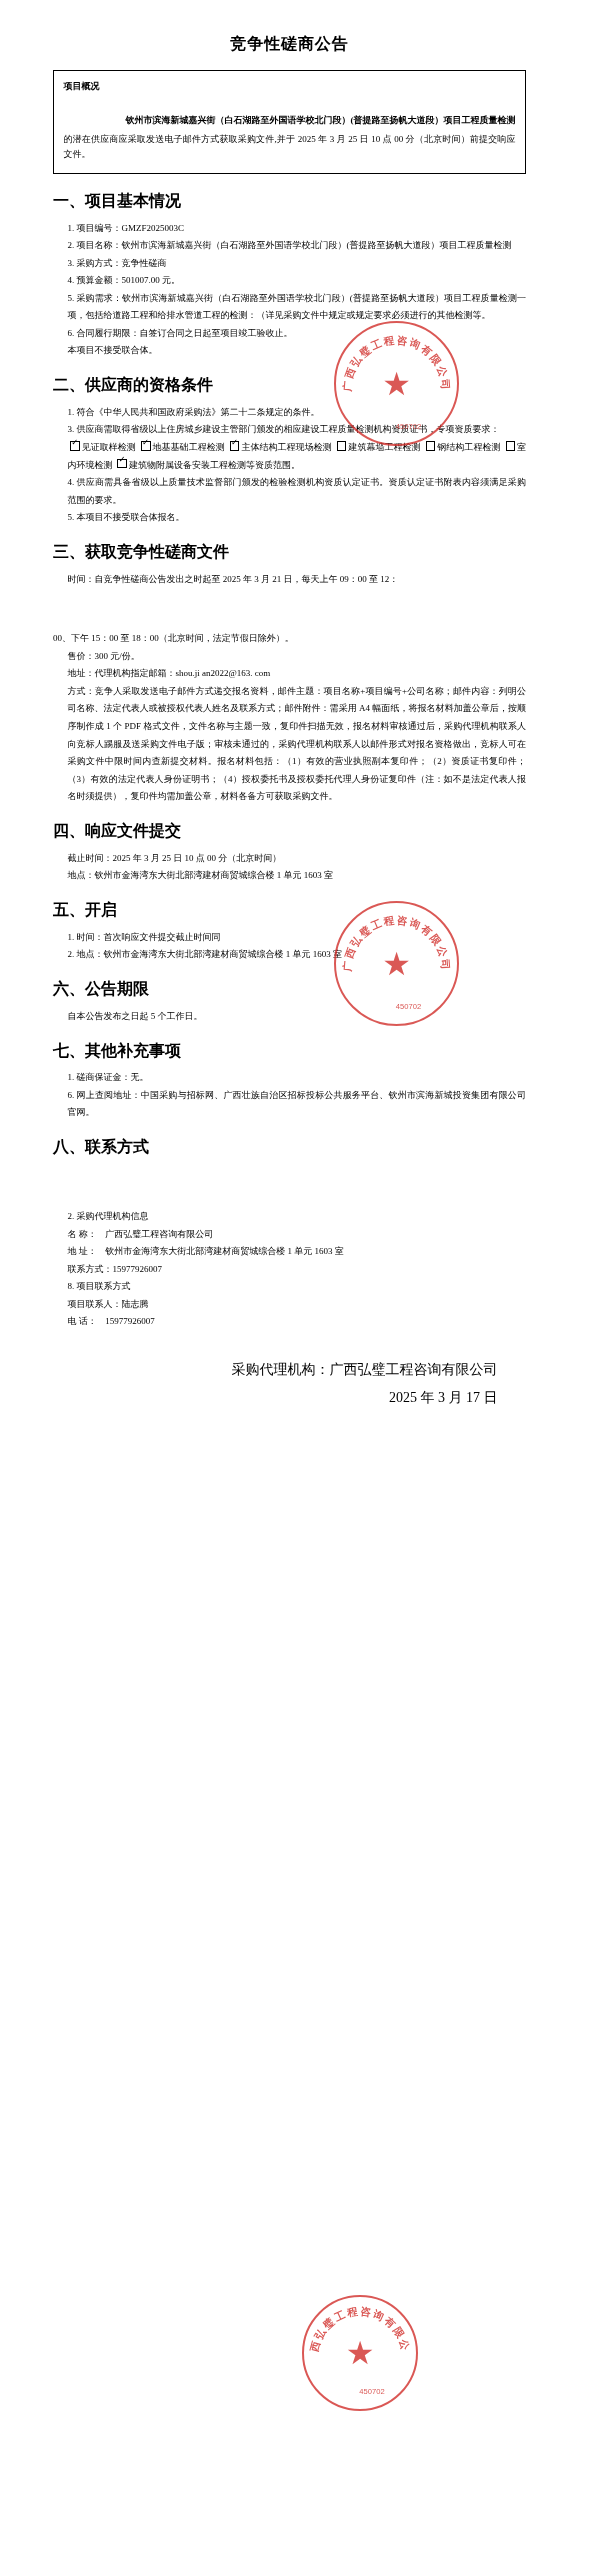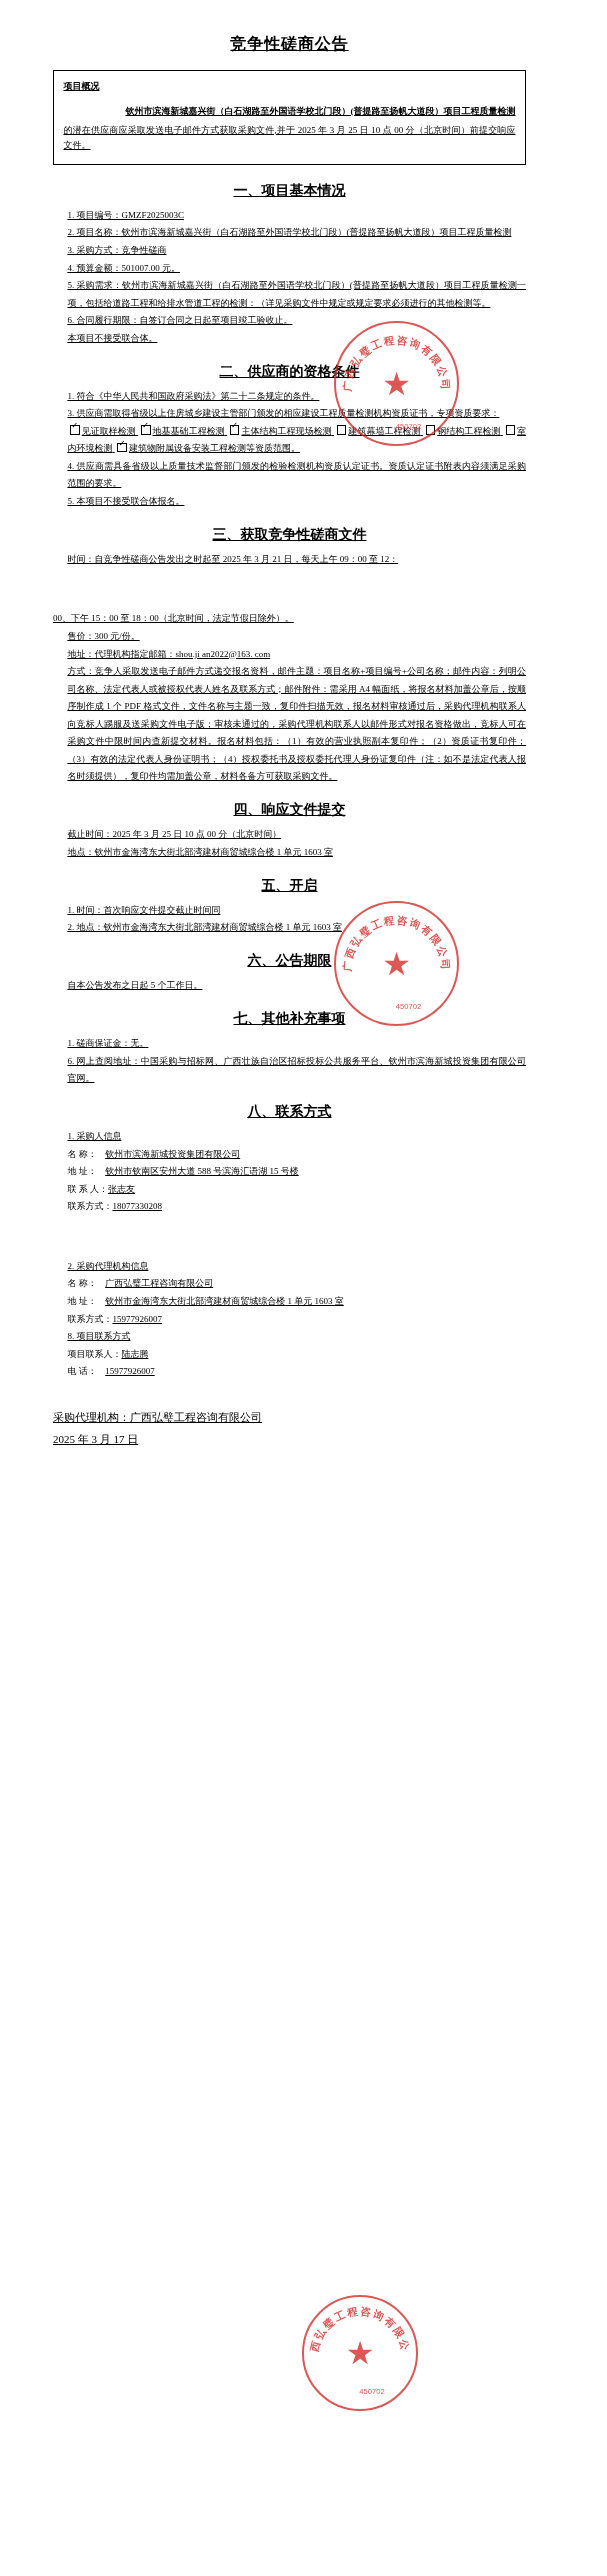--- a/index.html
+++ b/index.html
@@ -13,58 +13,56 @@
     font-family: "Liberation Serif", "DejaVu Serif", serif;
     color: #000000;
     position: relative;
   }
   .page {
     position: relative;
     width: 579px;
     min-height: 2576px;
     box-sizing: border-box;
     padding: 26.6px 53px 38px 53px;
-    text-decoration: underline;
   }
   .doc-title {
     text-align: center;
     font-size: 16px;
     font-weight: bold;
     letter-spacing: 0.9px;
     margin: 7.6px 0 15px 0;
     font-family: "Liberation Sans", sans-serif;
   }
   .summary-box {
     border: 0.9px solid #000;
     padding: 7.6px 9.5px 9.5px 9.5px;
     font-size: 9px;
     line-height: 1.75;
     margin-bottom: 13.3px;
   }
   .summary-box .sb-title {
     font-weight: bold;
-    margin-bottom: 9px;
+    margin-bottom: 18px;
   }
   .summary-box .sb-sub {
     font-weight: bold;
     text-align: right;
     margin: 1.9px 0 3.8px 0;
     line-height: 1.7;
   }
   .summary-box p {
     margin: 0;
     text-indent: 0;
     text-align: justify;
   }
   .sec-h {
-    font-size: 14px;
+    font-size: 16px;
     font-weight: bold;
     margin: 11.4px 0 3.8px 0;
     line-height: 1.8;
-    text-align: center;
   }
   .para {
     font-size: 9px;
     line-height: 1.95;
     margin: 0 0 0 0;
     text-align: justify;
   }
   .para.ind2 {
     padding-left: 1.6em;
   }
@@ -94,23 +92,23 @@
   }
   .contact-block .row {
     display: block;
   }
   .lbl {
     display: inline-block;
     min-width: 4.2em;
   }
   .signoff {
     margin-top: 25px;
-    font-size: 11px;
+    font-size: 14px;
     line-height: 2.0;
-    text-align: left;
+    text-align: right;
     padding-right: 28.5px;
   }
   .signoff div {
     display: block;
   }
   
   .seal {
     position: absolute;
     border: 2.8px solid #d02a26;
     border-radius: 50%;
@@ -213,27 +211,20 @@
 
   <div class="sec-h">六、公告期限</div>
   <div class="para ind2">自本公告发布之日起 5 个工作日。</div>
 
   <div class="sec-h">七、其他补充事项</div>
   <div class="para ind2">1. 磋商保证金：无。</div>
   <div class="para ind2">6. 网上查阅地址：中国采购与招标网、广西壮族自治区招标投标公共服务平台、钦州市滨海新城投资集团有限公司官网。</div>
 
   <div class="sec-h">八、联系方式</div>
 
-  <div class="contact-block">
-    <div class="para ind2">1. 采购人信息</div>
-    <div class="para ind2 row"><span class="lbl">名    称：</span><span>钦州市滨海新城投资集团有限公司</span></div>
-    <div class="para ind2 row"><span class="lbl">地    址：</span><span>钦州市钦南区安州大道 588 号滨海汇语湖 15 号楼</span></div>
-    <div class="para ind2 row"><span class="lbl">联 系 人：</span><span>张志友</span></div>
-    <div class="para ind2 row"><span class="lbl">联系方式：</span><span>18077330208</span></div>
-  </div>
 
   <div class="blank"></div>
   <div class="blank"></div>
 
   <div class="contact-block">
     <div class="para ind2">2. 采购代理机构信息</div>
     <div class="para ind2 row"><span class="lbl">名    称：</span><span>广西弘璧工程咨询有限公司</span></div>
     <div class="para ind2 row"><span class="lbl">地    址：</span><span>钦州市金海湾东大街北部湾建材商贸城综合楼 1 单元 1603 室</span></div>
     <div class="para ind2 row"><span class="lbl">联系方式：</span><span>15977926007</span></div>
   </div>

